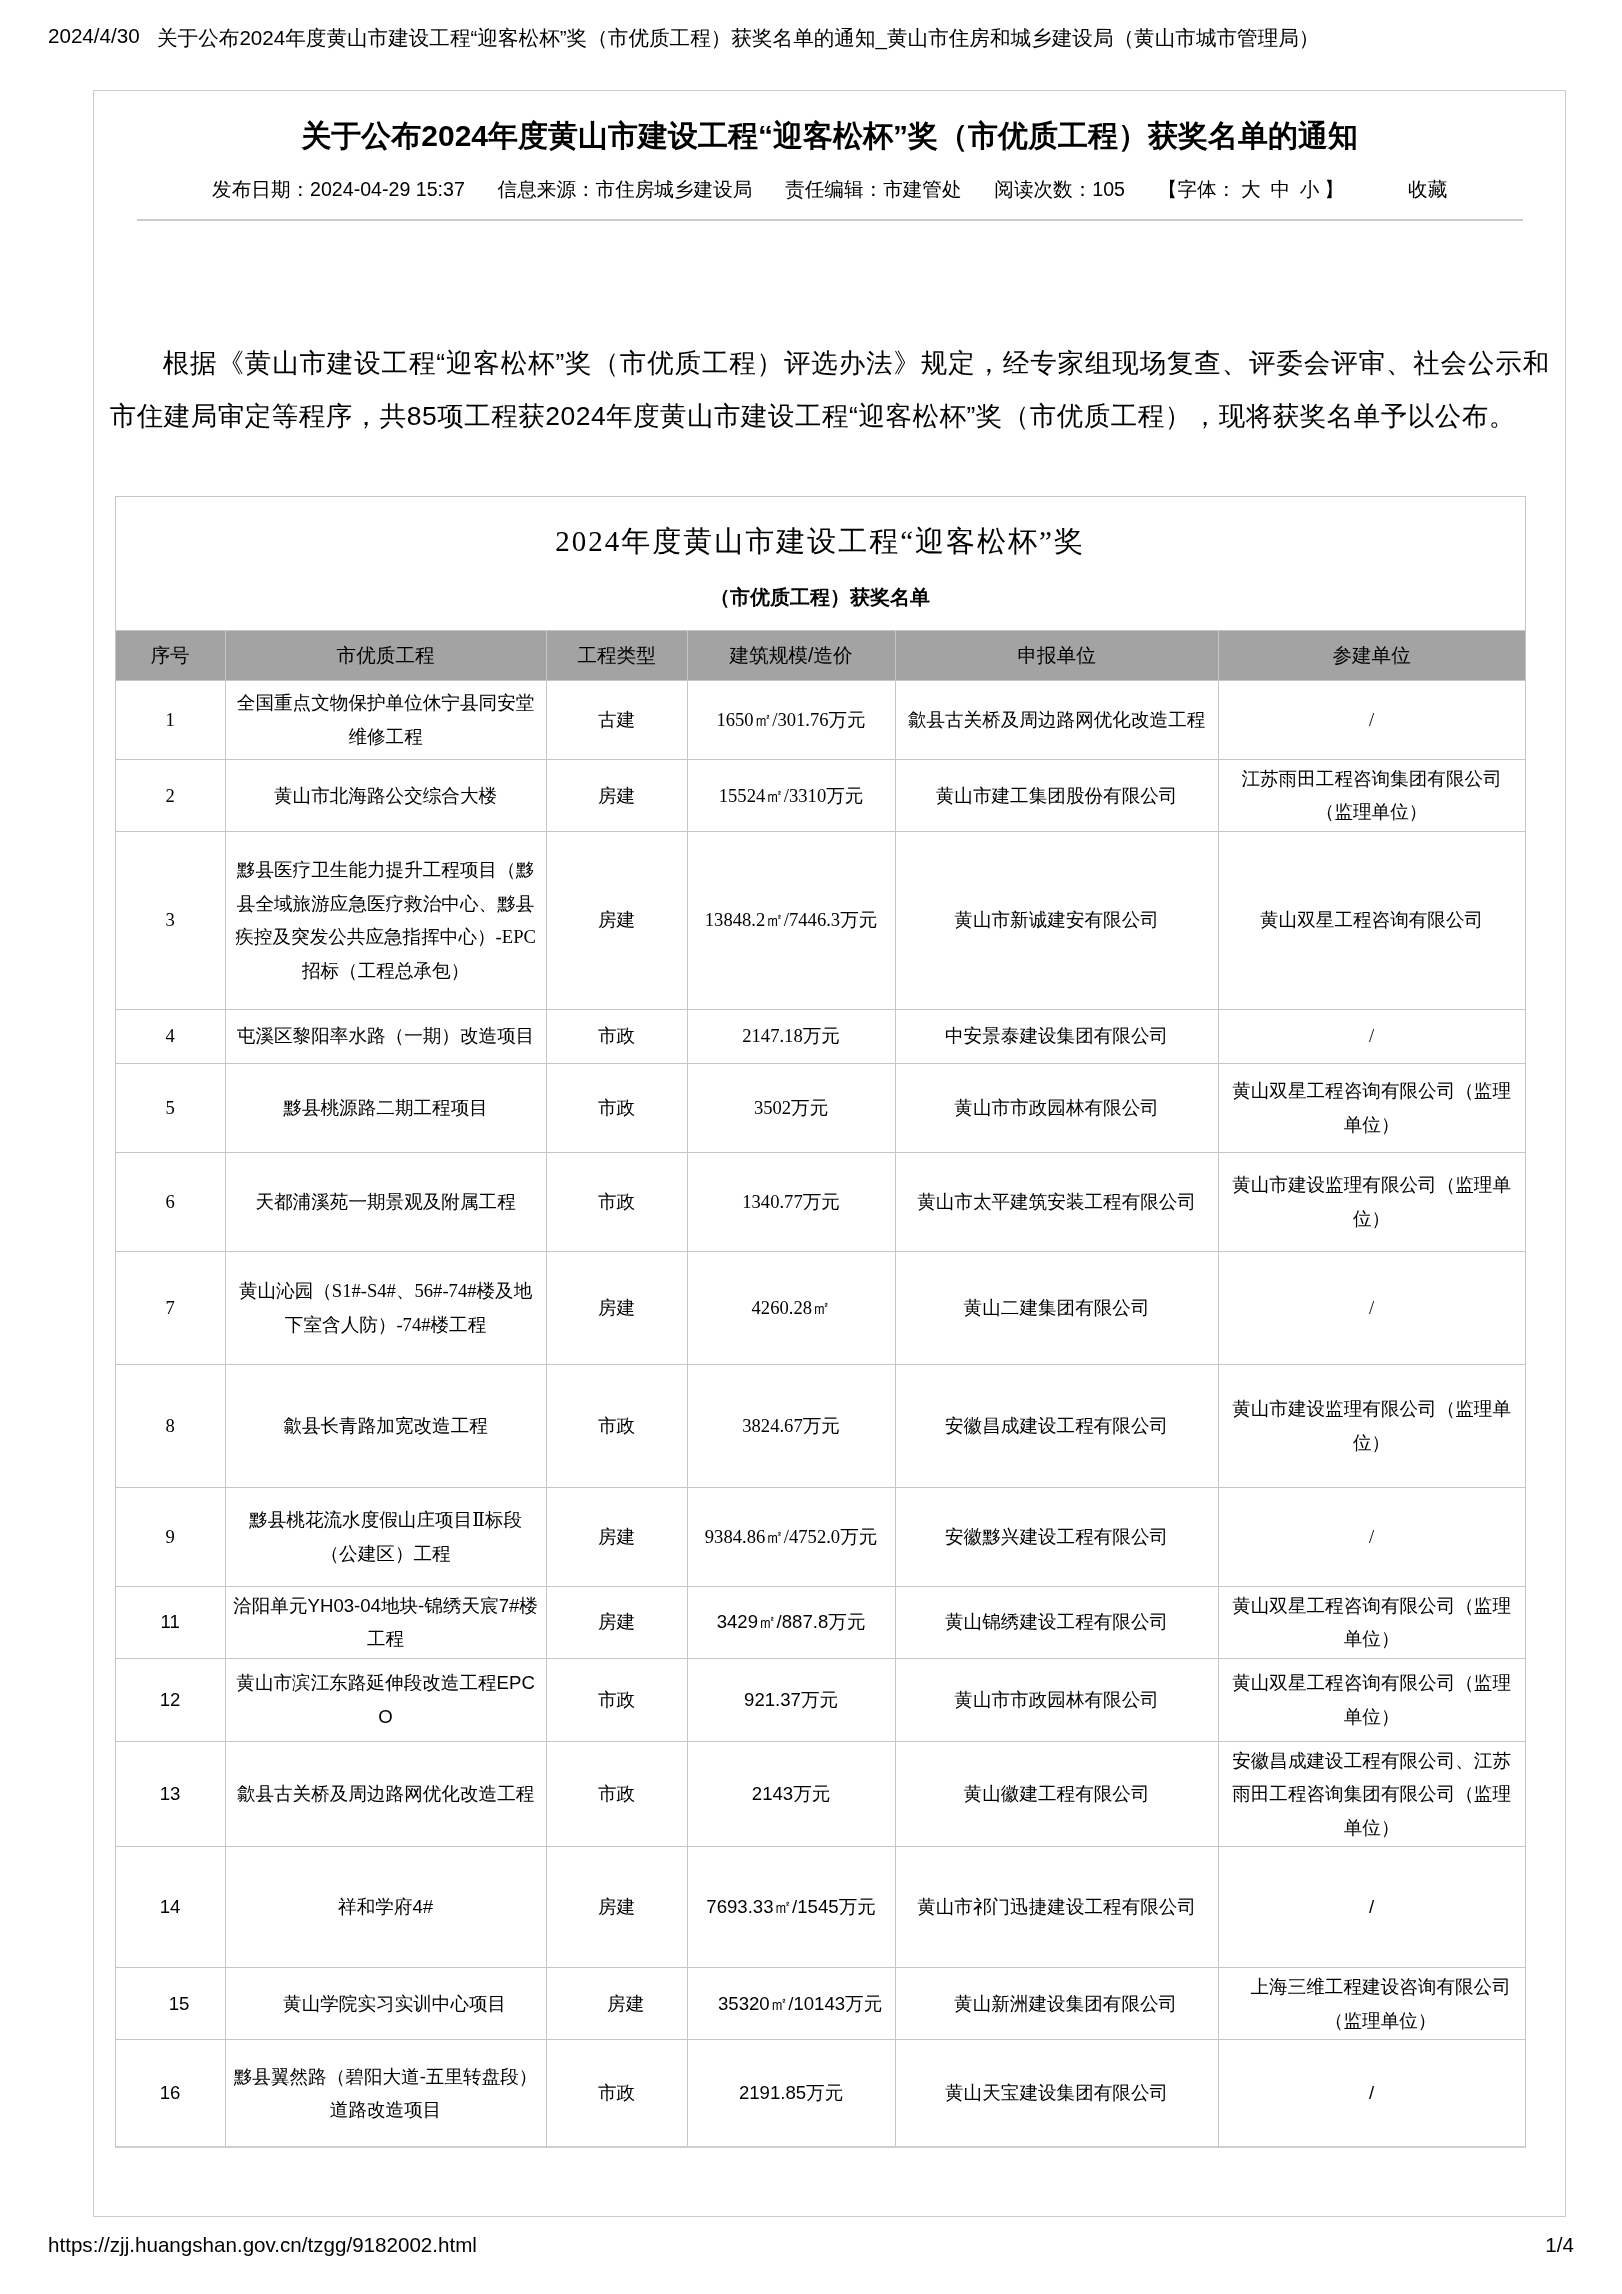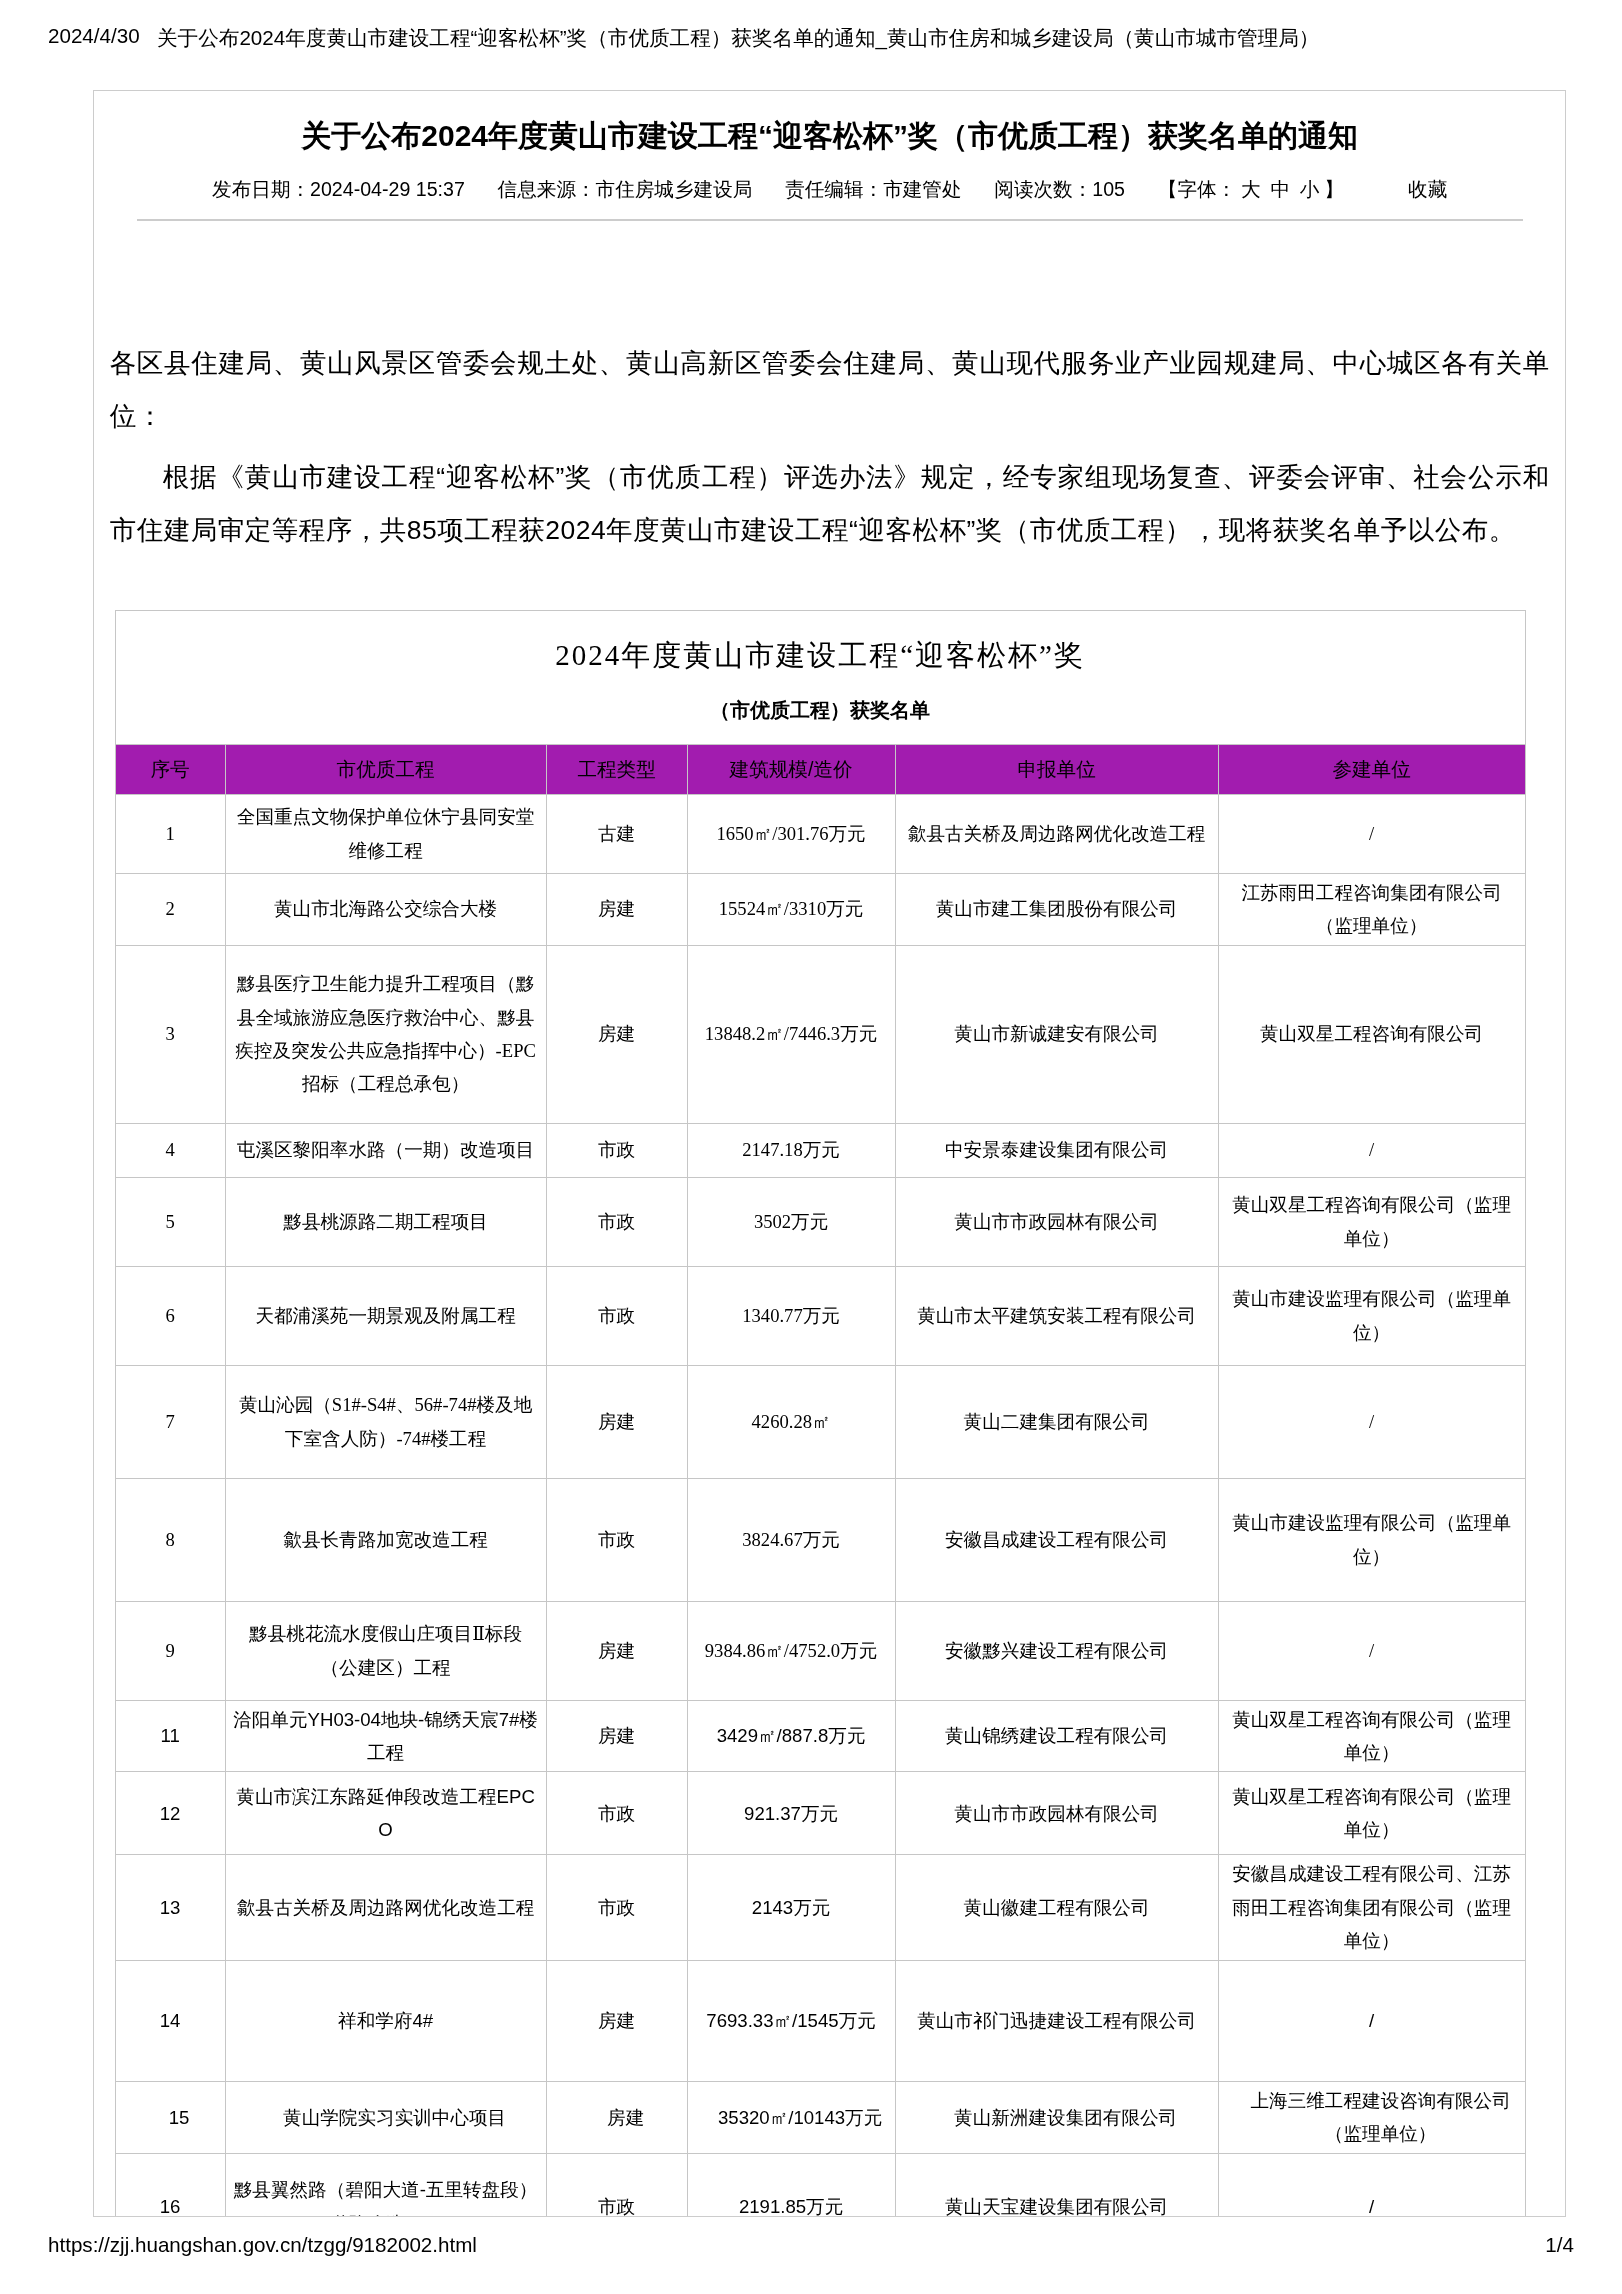--- a/index.html
+++ b/index.html
@@ -50,21 +50,21 @@
     border:1px solid #c6c6c6;text-align:center;vertical-align:middle;
     padding:2px 5.9px;word-break:break-all;
   }
   .title-cell{height:129px;border-bottom:1px solid #c6c6c6;}
   .tbl-title1{
     font-family:"Liberation Serif","DejaVu Serif",serif;
     font-size:29px;font-weight:400;letter-spacing:2px;margin-top:5.9px;
   }
   .tbl-title2{font-size:20px;font-weight:700;margin-top:21.6px;}
   .award-table thead th.colhead{
-    height:45px;font-size:19.6px;font-weight:400;background:#a21caf;text-align:center;
+    height:45px;font-size:19.6px;font-weight:400;background:#a3a3a3;text-align:center;
   }
   .award-table tbody td{font-size:18.6px;line-height:1.8;}
   
   .award-table tbody tr:nth-child(-n+9) td{
     font-family:"Liberation Serif","DejaVu Serif",serif;
   }
   .award-table tbody tr:nth-child(1) td{height:74px;}
   .award-table tbody tr:nth-child(2) td{height:65px;}
   .award-table tbody tr:nth-child(3) td{height:173px;}
   .award-table tbody tr:nth-child(4) td{height:49px;}
@@ -102,21 +102,20 @@
     <span class="m-item">信息来源：市住房城乡建设局</span>
     <span class="m-item">责任编辑：市建管处</span>
     <span class="m-item">阅读次数：105</span>
     <span class="m-item"><span>【字体：</span><span class="f-btn">大</span><span class="f-btn">中</span><span class="f-btn">小</span><span>】</span></span>
     <span class="m-item m-fav">收藏</span>
   </div>
 
   <hr class="meta-divider">
 
   <div class="article-body">
-    <p>各区县住建局、黄山风景区管委会规土处、黄山高新区管委会住建局、黄山现代服务业产业园规建局、中心城区各有关单位：</p>
     <p class="indent">根据《黄山市建设工程“迎客松杯”奖（市优质工程）评选办法》规定，经专家组现场复查、评委会评审、社会公示和市住建局审定等程序，共85项工程获2024年度黄山市建设工程“迎客松杯”奖（市优质工程），现将获奖名单予以公布。</p>
   </div>
 
   <table class="award-table">
     <colgroup>
       <col style="width:110px">
         <col style="width:321px">
         <col style="width:141px">
       <col style="width:208px">
         <col style="width:323px">

